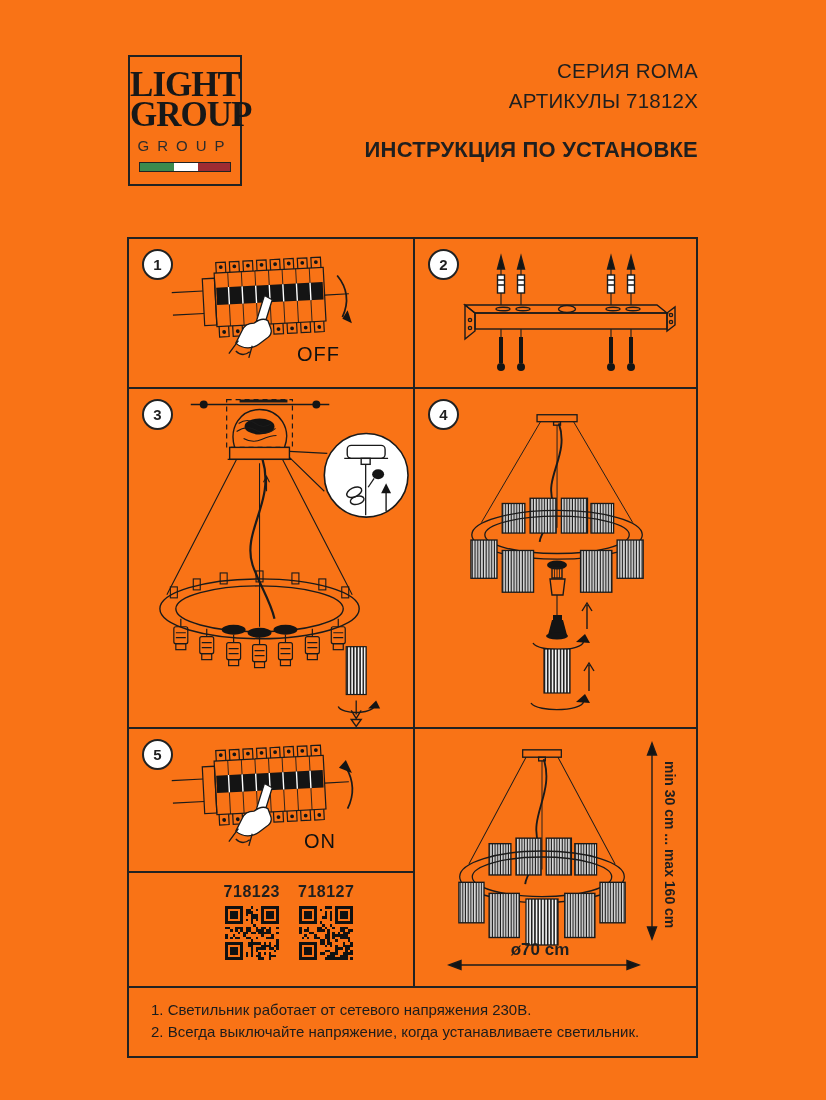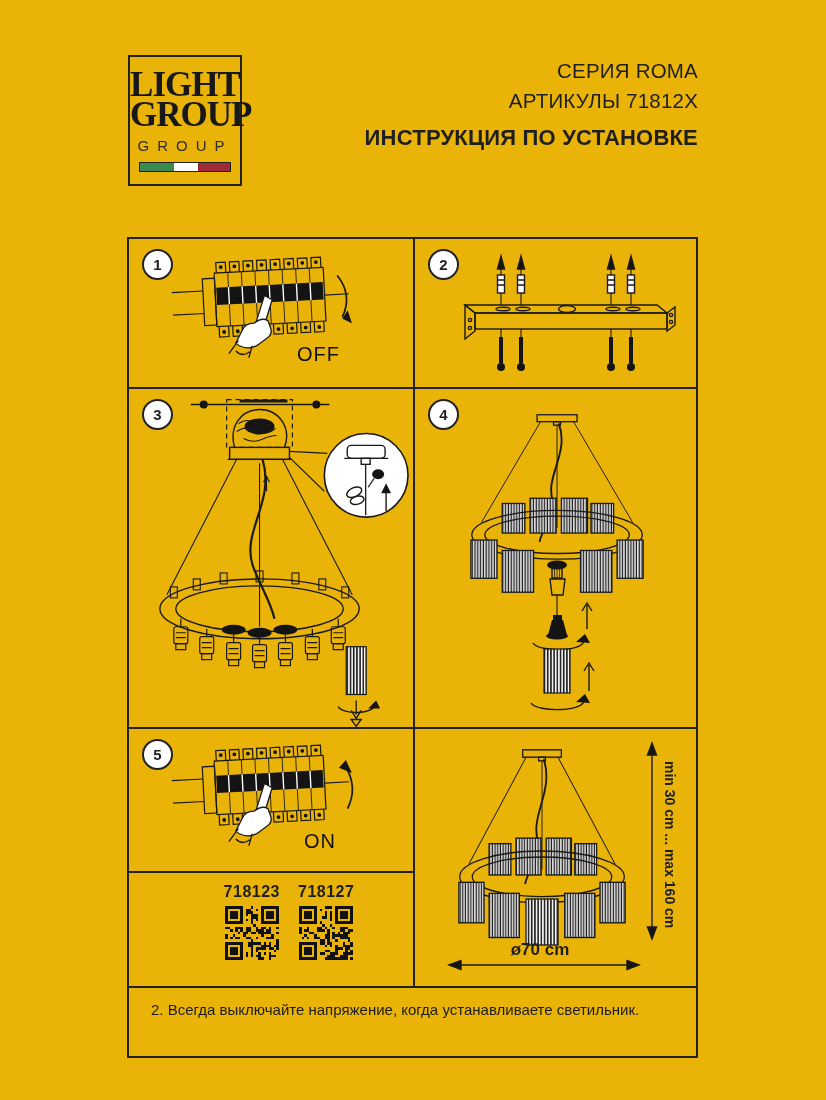--- a/index.html
+++ b/index.html
@@ -1,29 +1,29 @@
 <!DOCTYPE html>
 <html><head>
 <meta charset="utf-8">
 <style>
   html,body{margin:0;padding:0;background:#fff;}
-  .page{position:relative;width:826px;height:1100px;background:#eab308;overflow:hidden;
+  .page{position:relative;width:826px;height:1100px;background:#f97316;overflow:hidden;
         font-family:"Liberation Sans",sans-serif;color:#1f1f1f;}
   
   .logo-box{position:absolute;left:128px;top:55px;width:114px;height:131px;
             border:2px solid #222;box-sizing:border-box;text-align:center;}
   .logo-word{font-family:"Liberation Serif",serif;font-weight:bold;font-size:35px;
              line-height:30px;letter-spacing:-1px;color:#181818;}
   .logo-word.first{margin-top:13px;}
   .logo-group{font-size:15px;letter-spacing:8px;margin-top:7px;color:#2c2c2c;padding-left:0;}
   .flag{display:flex;height:8px;margin:8px 9px 0 9px;border:1px solid #222;}
   .flag>div{height:100%;}
   .hdr-series{position:absolute;right:128px;top:56px;text-align:right;
               font-size:20.5px;font-weight:normal;line-height:30px;letter-spacing:.2px;}
-  .hdr-title{position:absolute;right:128px;top:126px;text-align:right;
+  .hdr-title{position:absolute;right:128px;top:138px;text-align:right;
              font-size:22px;font-weight:bold;line-height:24px;letter-spacing:.2px;}
   
   .grid{position:absolute;left:127px;top:237px;width:571px;height:751px;
         border:2px solid #222;box-sizing:border-box;display:flex;flex-direction:column;}
   .grow{display:flex;}
   .grow1{height:148px;border-bottom:2px solid #222;}
   .grow2{height:338px;border-bottom:2px solid #222;}
   .grow3{flex:1;}
   .cellL{width:286px;border-right:2px solid #222;box-sizing:border-box;position:relative;}
   .cellR{flex:1;position:relative;}
@@ -580,16 +580,17 @@
             <polygon points="224,236 212,231.5 212,240.5"></polygon>
           </g>
         </svg>
         <span class="dim-v">min 30 cm ... max 160 cm</span>
         <span class="dim-d">ø70 cm</span>
       </div>
     </div>
   </div>
 
   <div class="footer-box">
+    <div>1. Светильник работает от сетевого напряжения 230В.</div>
     <div>2. Всегда выключайте напряжение, когда устанавливаете светильник.</div>
   </div>
 
 </div>
 
 </body></html>

